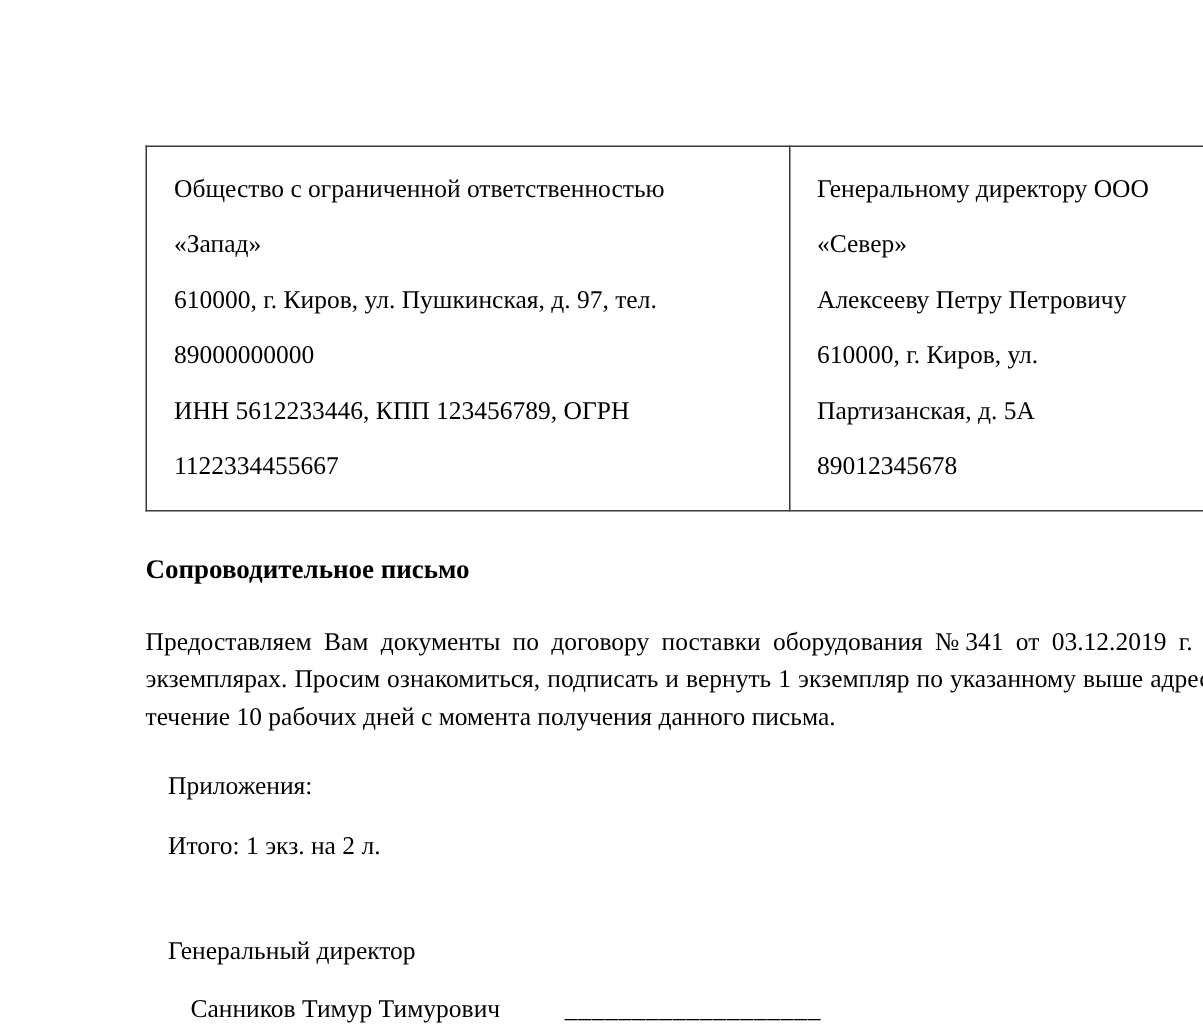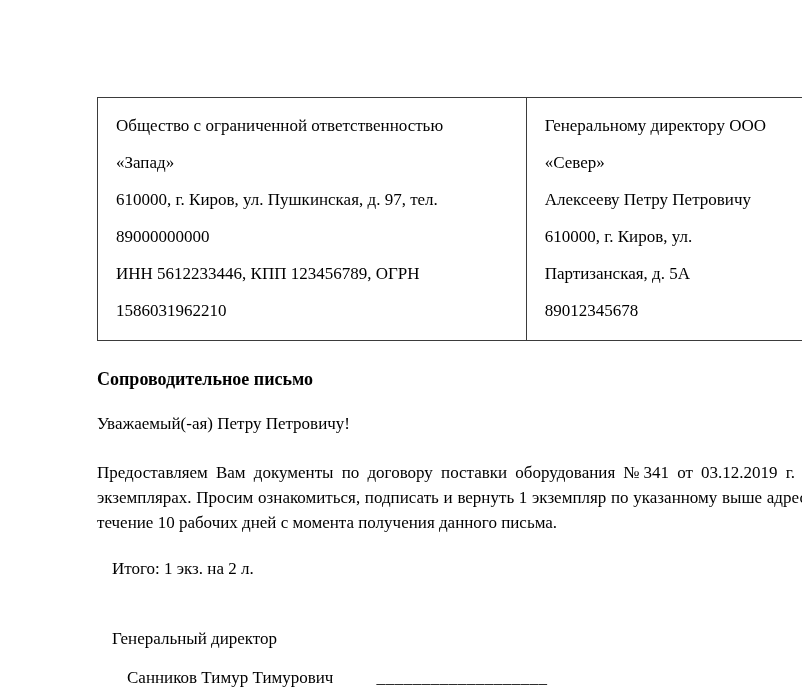--- a/index.html
+++ b/index.html
@@ -57,42 +57,42 @@
 
   <table class="header-table">
     <tbody>
         <tr>
       <td class="sender-cell">
         <div>Общество с ограниченной ответственностью</div>
         <div>«Запад»</div>
         <div>610000, г. Киров, ул. Пушкинская, д. 97, тел.</div>
         <div>89000000000</div>
         <div>ИНН 5612233446, КПП 123456789, ОГРН</div>
-        <div>1586031962210</div>
+        <div>1122334455667</div>
       </td>
       <td class="recipient-cell">
         <div>Генеральному директору ООО</div>
         <div>«Север»</div>
         <div>Алексееву Петру Петровичу</div>
         <div>610000, г. Киров, ул.</div>
         <div>Партизанская, д. 5А</div>
         <div>89012345678</div>
       </td>
     </tr>
   </tbody>
     </table>
 
 
   <div class="doc-title">Сопроводительное письмо</div>
 
-  <div class="salutation">Уважаемый(-ая) Петру Петровичу!</div>
 
   <div class="body-paragraph">Предоставляем Вам документы по договору поставки оборудования №341 от 03.12.2019 г. в 2 экземплярах. Просим ознакомиться, подписать и вернуть 1 экземпляр по указанному выше адресу в течение 10 рабочих дней с момента получения данного письма.</div>
 
   <div class="attachments">
+    <div>Приложения:</div>
     <div>Итого: 1 экз. на 2 л.</div>
   </div>
 
   <div class="signature-block">
     <div>Генеральный директор</div>
     <div>
       <span>Санников Тимур Тимурович</span><span class="signature-line">___________________</span>
     </div>
   </div>
 

